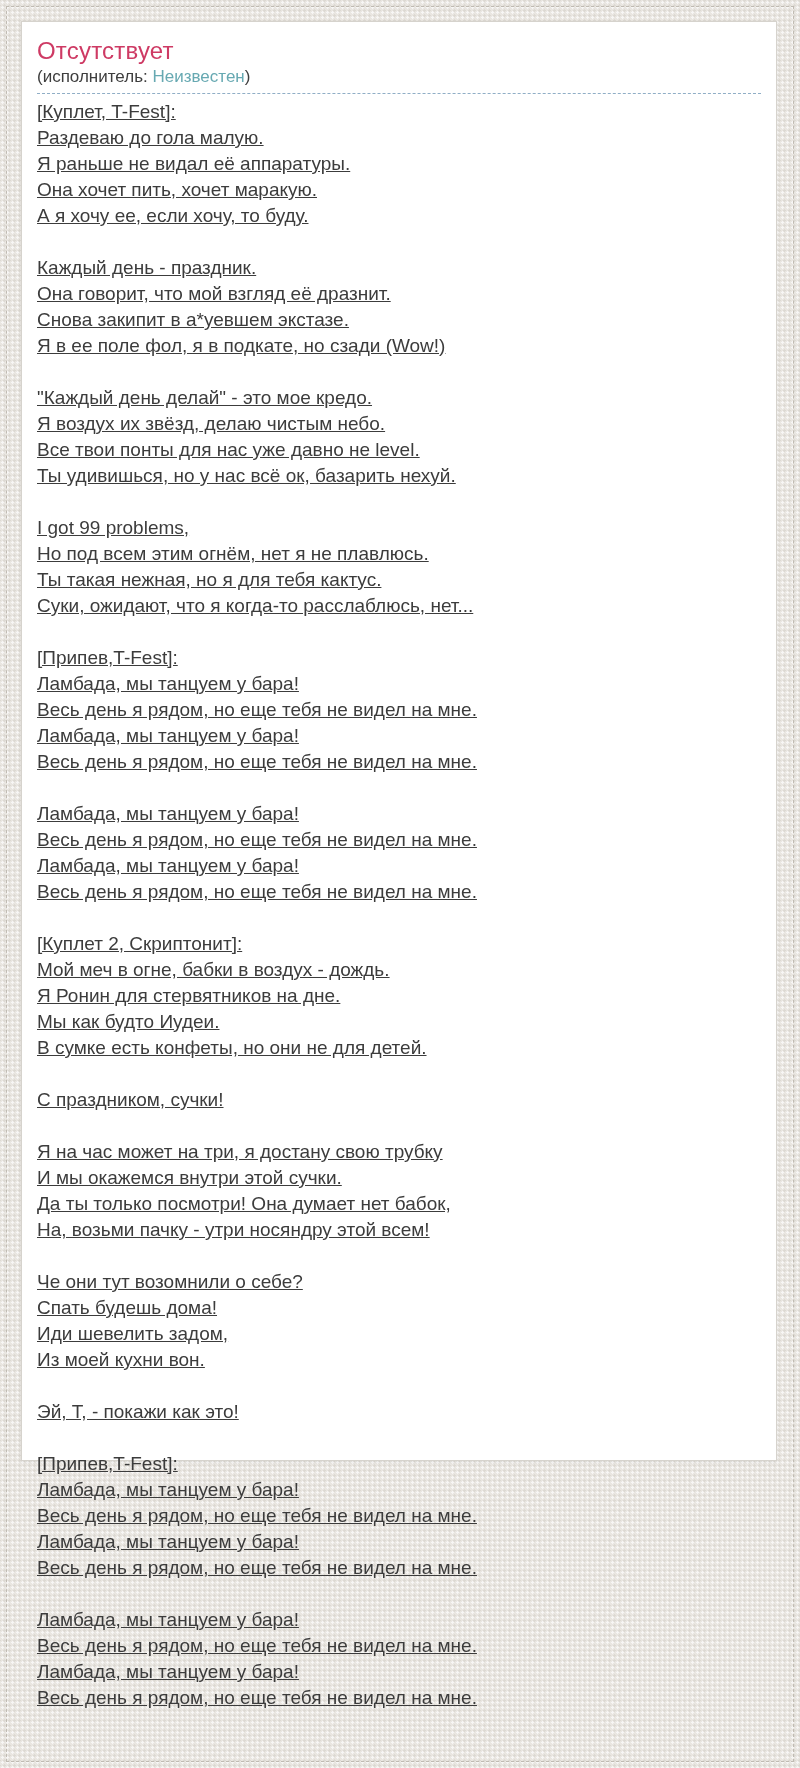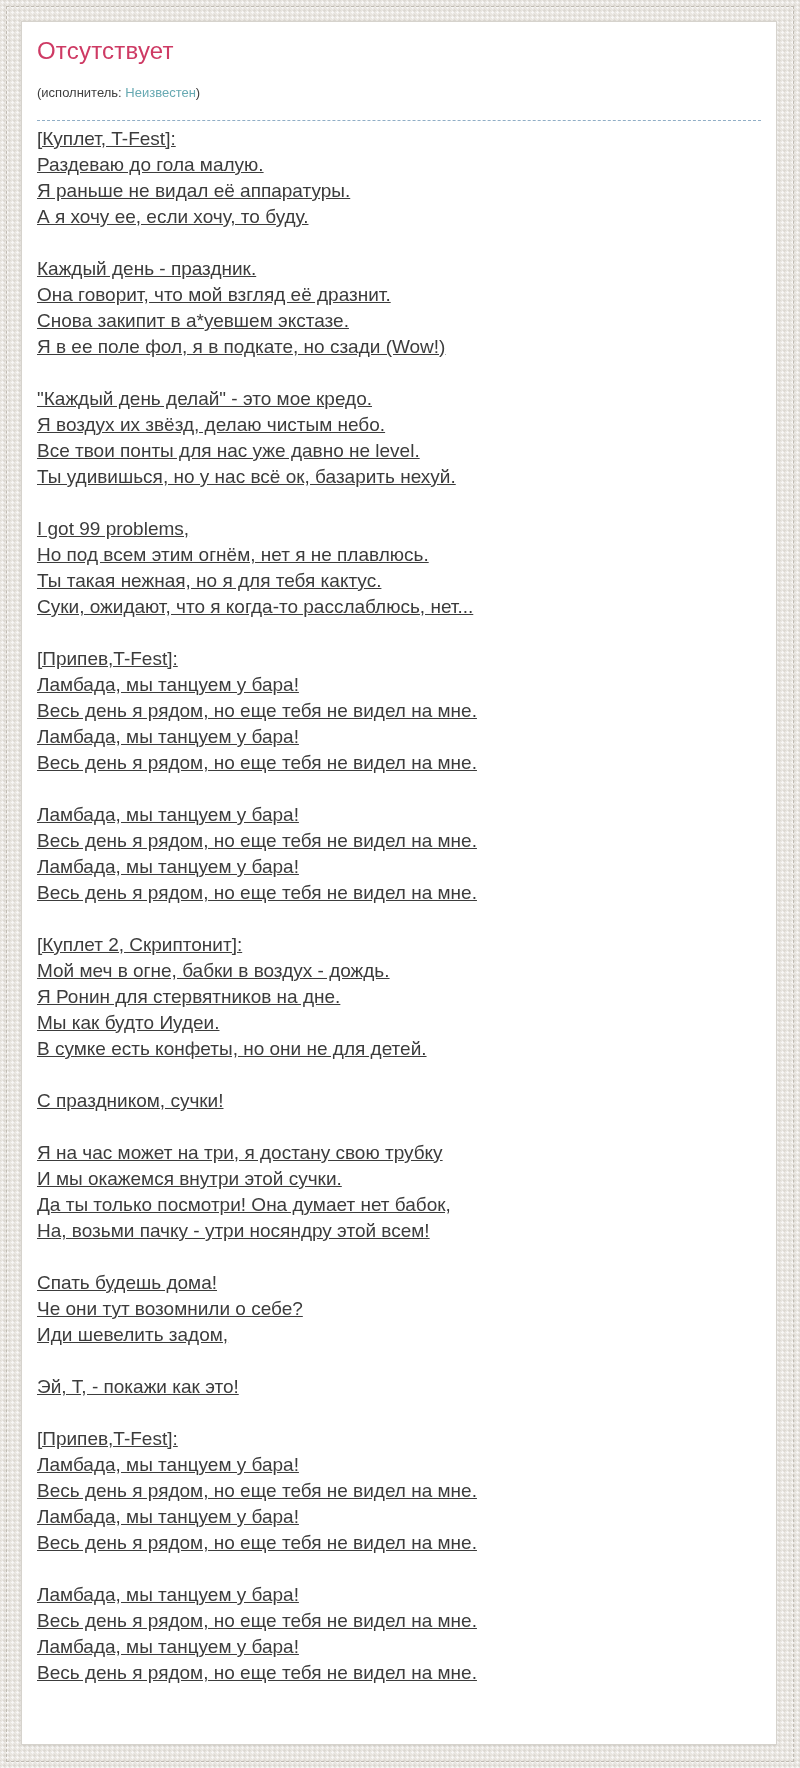--- a/index.html
+++ b/index.html
@@ -17,39 +17,39 @@
   }
   .page-frame {
     position: absolute;
     left: 6px; top: 6px; right: 6px; bottom: 6px;
     border: 1px dashed #c0bbb2;
     pointer-events: none;
   }
   .card {
     position: absolute;
     left: 21px; top: 21px;
-    width: 756px; height: 1724px;
+    width: 756px; height: 1440px;
     background: #ffffff;
     border: 1px solid #d6d3cd;
     box-shadow: 0 1px 3px rgba(0,0,0,0.07);
     padding: 15px 15px 0 15px;
   }
   .song-title {
     font-size: 24px;
     line-height: 28px;
     font-weight: 400;
     color: var(--title-color, #ce3a64);
     letter-spacing: 0.2px;
   }
   .artist-row {
-    margin-top: 18px;
-    font-size: 13px;
+    margin-top: 2px;
+    font-size: 17px;
     line-height: 20px;
     color: #3e3e3e;
-    padding-bottom: 17px;
+    padding-bottom: 6px;
     border-bottom: 1px dashed var(--separator-color, #90aec6);
   }
   .artist-link {
     color: var(--link-color, #67a9b2);
     text-decoration: none;
     cursor: pointer;
   }
   .lyrics {
     margin-top: 5px;
     font-size: 19px;
@@ -71,20 +71,21 @@
   <h1 class="song-title">Отсутствует</h1>
 
   <div class="artist-row">
     <span>(исполнитель: </span><a class="artist-link">Неизвестен</a><span>)</span>
   </div>
 
   <div class="lyrics">
       <div class="lyric-line">[Куплет, T-Fest]:</div>
       <div class="lyric-line">Раздеваю до гола малую.</div>
       <div class="lyric-line">Я раньше не видал её аппаратуры.</div>
+      <div class="lyric-line">Она хочет пить, хочет маракую.</div>
       <div class="lyric-line">А я хочу ее, если хочу, то буду.</div>
       <div class="lyric-line"></div>
       <div class="lyric-line">Каждый день - праздник.</div>
       <div class="lyric-line">Она говорит, что мой взгляд её дразнит.</div>
       <div class="lyric-line">Снова закипит в а*уевшем экстазе.</div>
       <div class="lyric-line">Я в ее поле фол, я в подкате, но сзади (Wow!)</div>
       <div class="lyric-line"></div>
       <div class="lyric-line">"Каждый день делай" - это мое кредо.</div>
       <div class="lyric-line">Я воздух их звёзд, делаю чистым небо.</div>
       <div class="lyric-line">Все твои понты для нас уже давно не level.</div>
@@ -112,23 +113,24 @@
       <div class="lyric-line">Мы как будто Иудеи.</div>
       <div class="lyric-line">В сумке есть конфеты, но они не для детей.</div>
       <div class="lyric-line"></div>
       <div class="lyric-line">С праздником, сучки!</div>
       <div class="lyric-line"></div>
       <div class="lyric-line">Я на час может на три, я достану свою трубку</div>
       <div class="lyric-line">И мы окажемся внутри этой сучки.</div>
       <div class="lyric-line">Да ты только посмотри! Она думает нет бабок,</div>
       <div class="lyric-line">На, возьми пачку - утри носяндру этой всем!</div>
       <div class="lyric-line"></div>
+      <div class="lyric-line">Че они тут возомнили о себе?</div>
       <div class="lyric-line">Спать будешь дома!</div>
-      <div class="lyric-line">Че они тут возомнили о себе?</div>
       <div class="lyric-line">Иди шевелить задом,</div>
+      <div class="lyric-line">Из моей кухни вон.</div>
       <div class="lyric-line"></div>
       <div class="lyric-line">Эй, Т, - покажи как это!</div>
       <div class="lyric-line"></div>
       <div class="lyric-line">[Припев,T-Fest]:</div>
       <div class="lyric-line">Ламбада, мы танцуем у бара!</div>
       <div class="lyric-line">Весь день я рядом, но еще тебя не видел на мне.</div>
       <div class="lyric-line">Ламбада, мы танцуем у бара!</div>
       <div class="lyric-line">Весь день я рядом, но еще тебя не видел на мне.</div>
       <div class="lyric-line"></div>
       <div class="lyric-line">Ламбада, мы танцуем у бара!</div>

